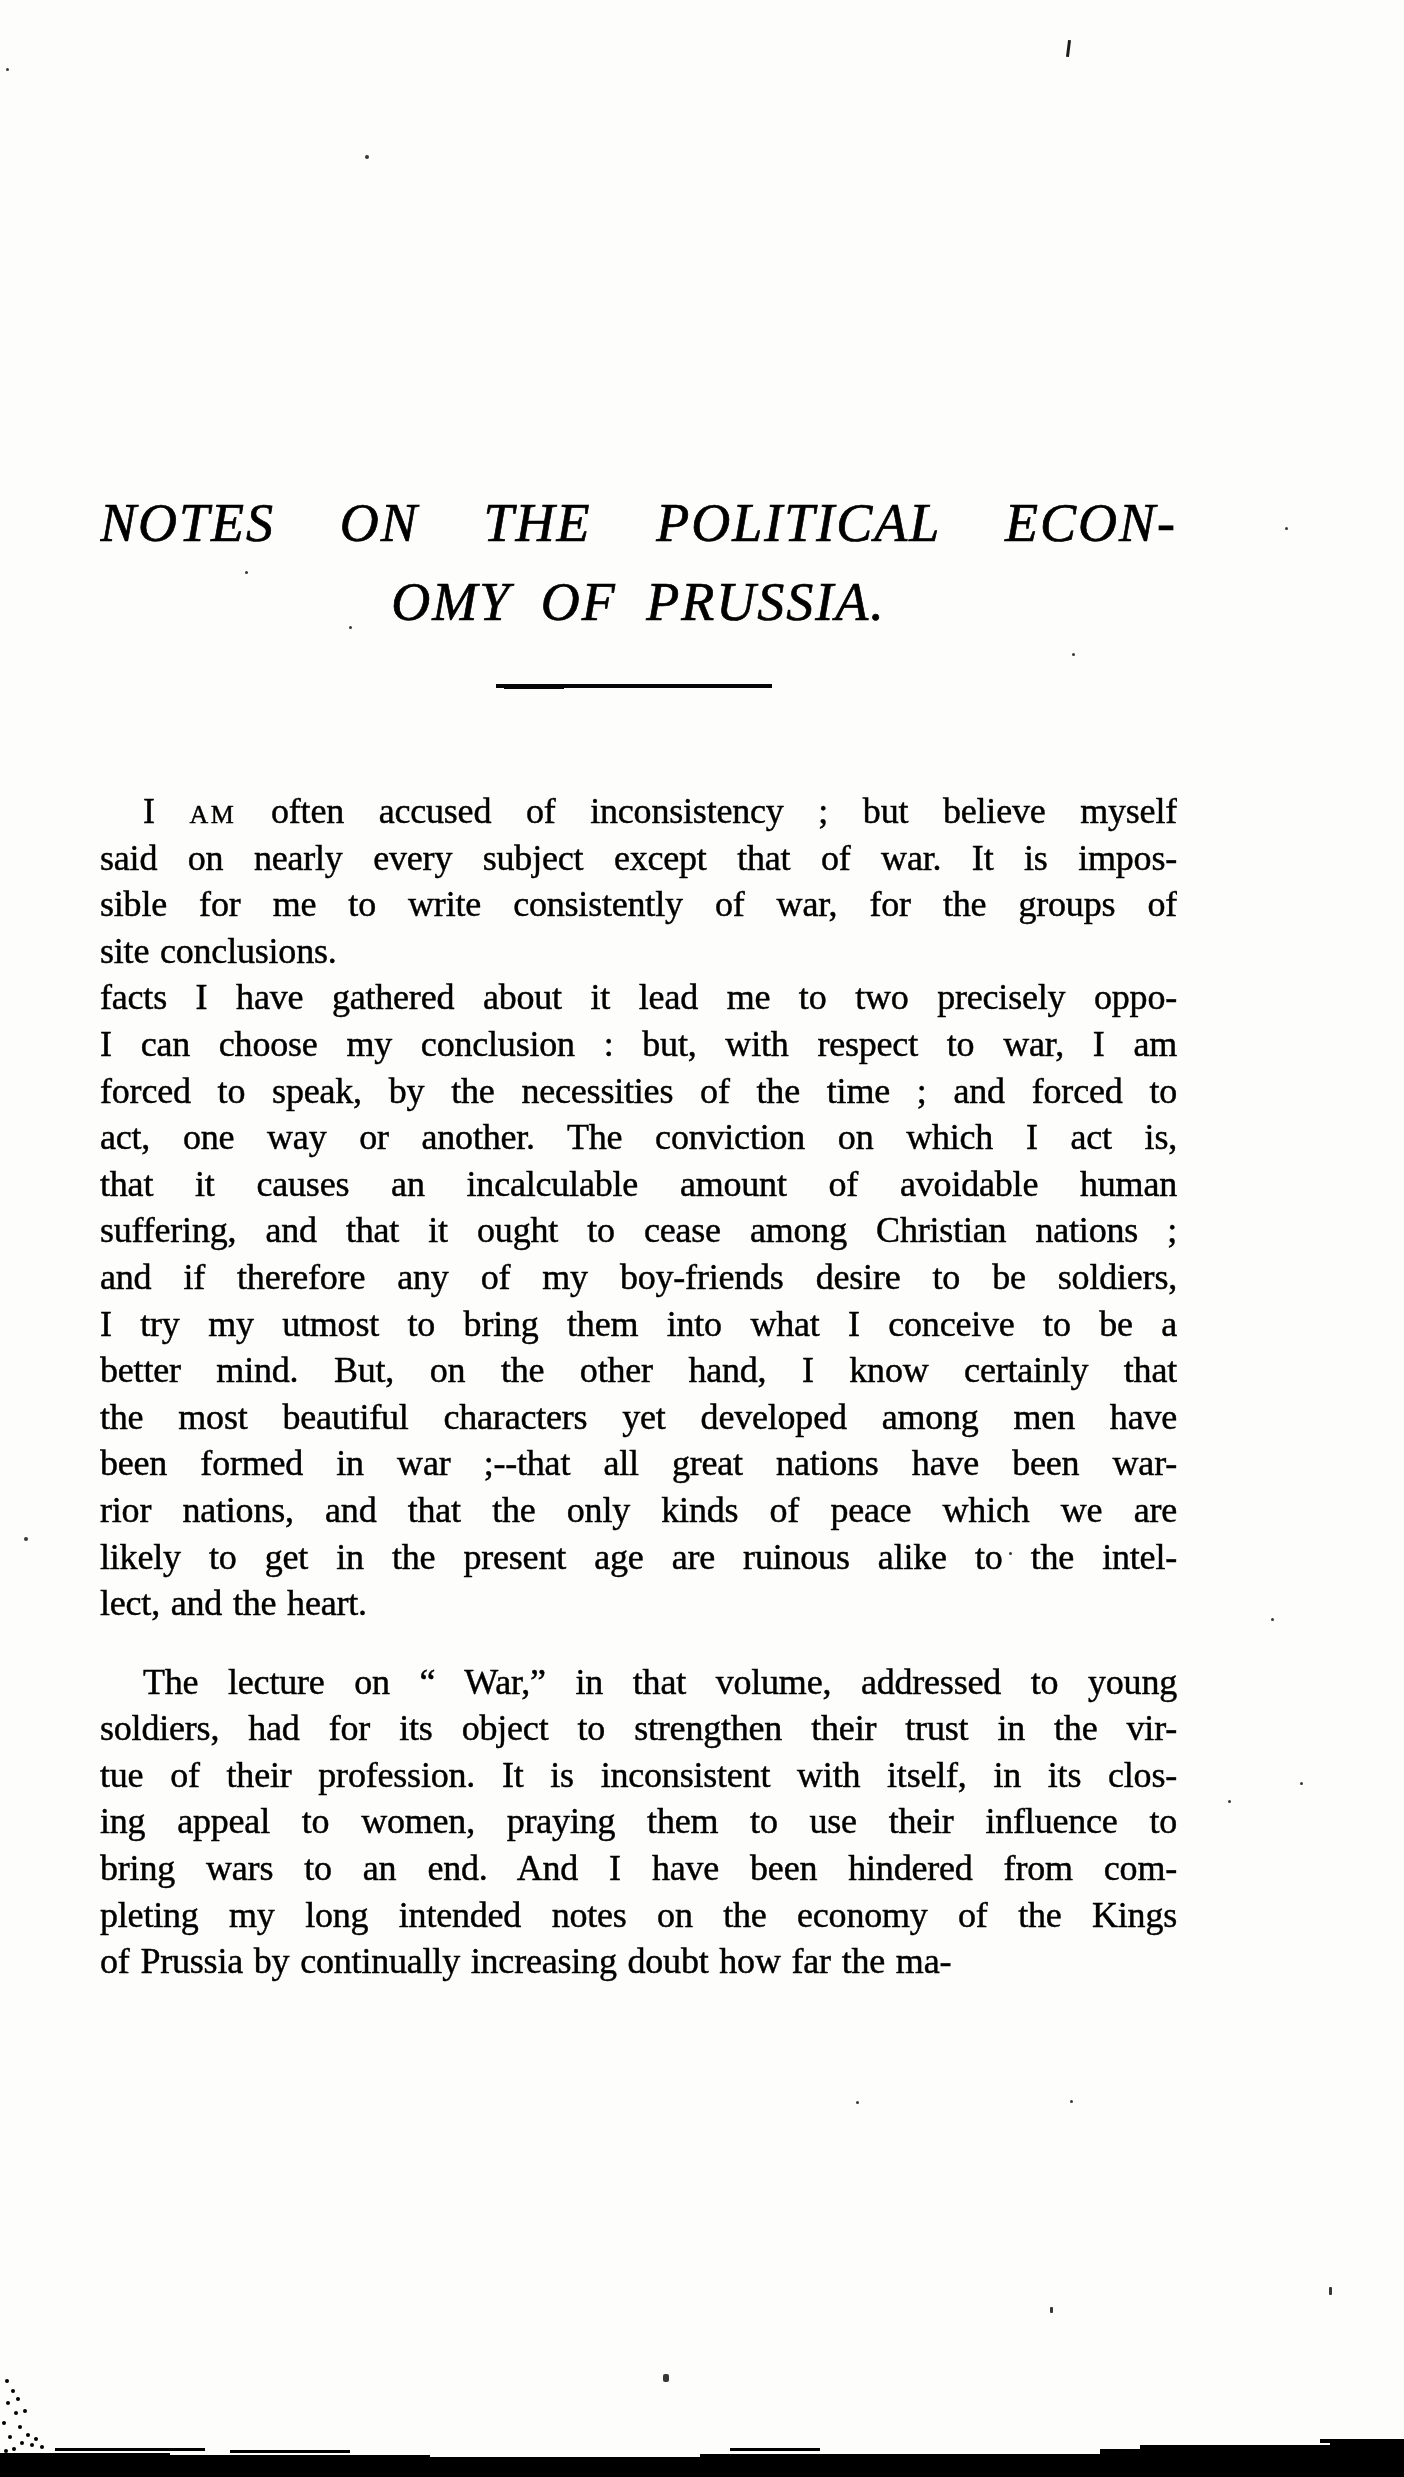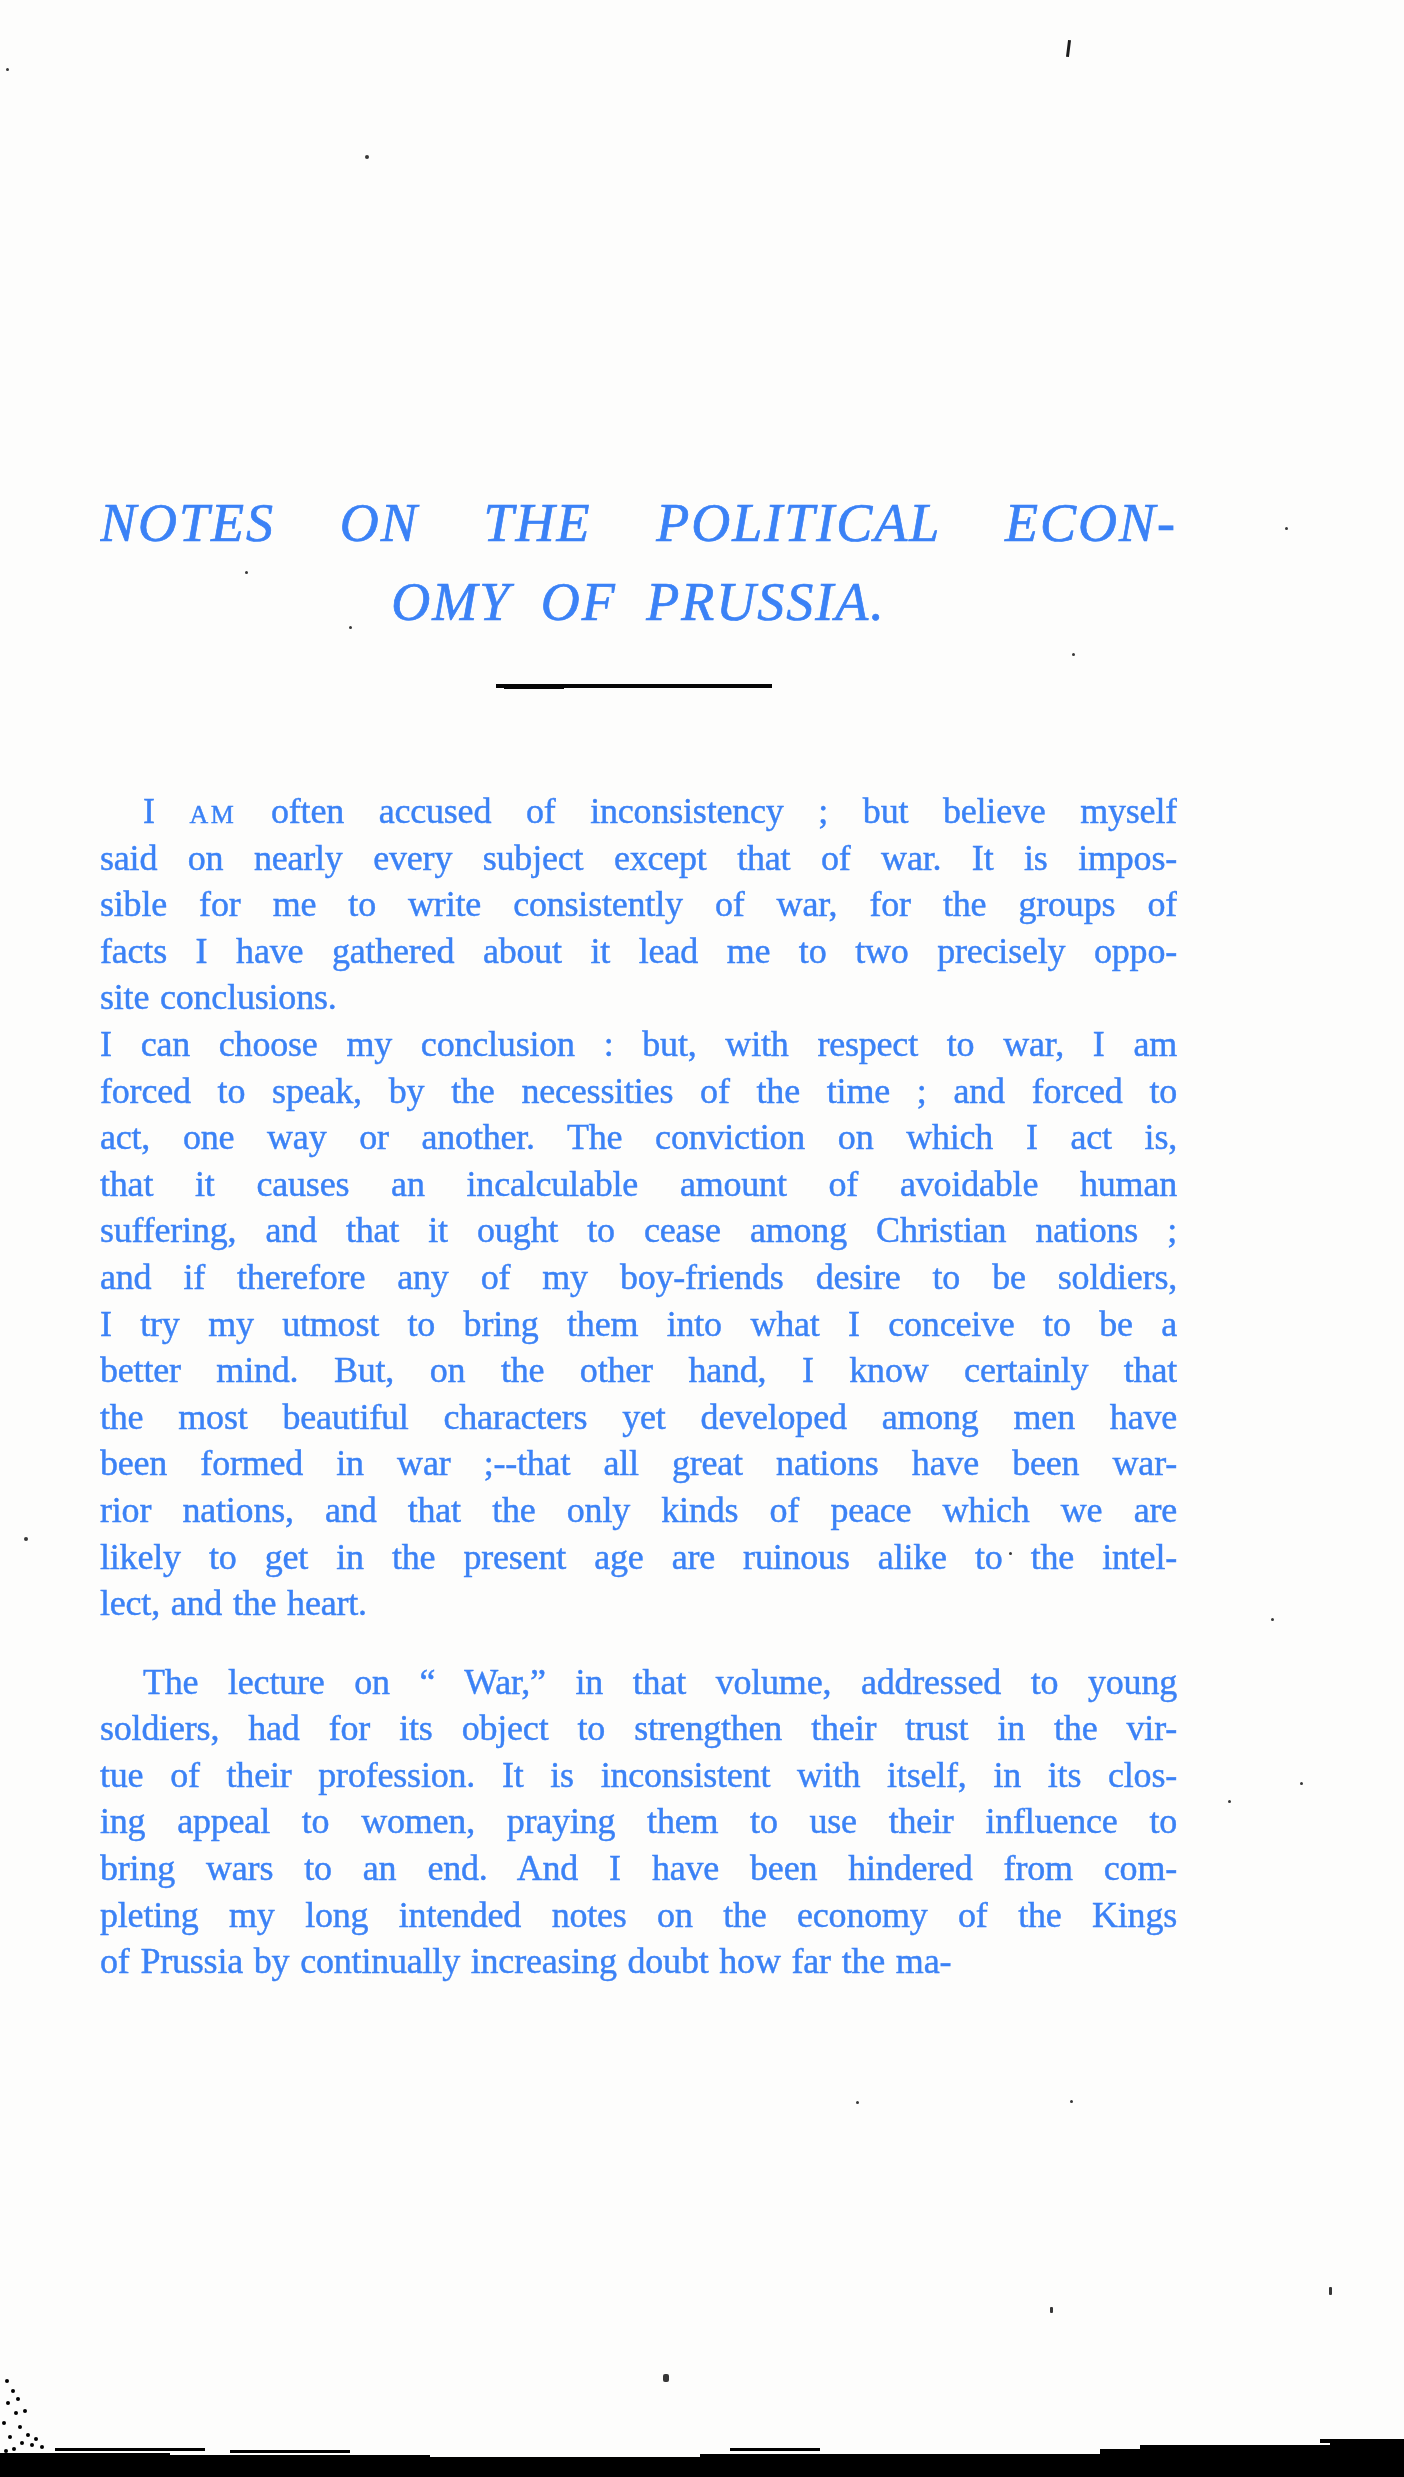--- a/index.html
+++ b/index.html
@@ -2,21 +2,21 @@
 <html><head>
 <meta charset="utf-8">
 <style>
   html,body { margin:0; padding:0; background:#e8e8e6; }
   .page {
     position:relative;
     width:1404px; height:2477px;
     background:#fdfdfc;
     overflow:hidden;
     font-family:"Liberation Serif", serif;
-    color:#3b82f6;
+    color:#000000;
   }
 
   
   .title-block {
     position:absolute; left:100px; top:494px; width:1077px;
   }
   .title-line1 {
     font-style:italic; font-size:54px; line-height:58px;
     letter-spacing:2px;
     text-align:justify; text-align-last:justify;
@@ -87,22 +87,22 @@
     <div class="title-line1">NOTES ON THE POLITICAL ECON-</div>
     <div class="title-line2">OMY OF PRUSSIA.</div>
   </div>
 
   <div class="title-rule"></div>
 
   <div class="body-text">
       <div class="line first"><span>I </span><span class="sc">AM</span><span> often accused of inconsistency ; but believe myself</span></div>
       <div class="line">said on nearly every subject except that of war. It is impos-</div>
       <div class="line">sible for me to write consistently of war, for the groups of</div>
+      <div class="line last">site conclusions.</div>
       <div class="line">facts I have gathered about it lead me to two precisely oppo-</div>
-      <div class="line last">site conclusions.</div>
       <div class="line">I can choose my conclusion : but, with respect to war, I am</div>
       <div class="line">forced to speak, by the necessities of the time ; and forced to</div>
       <div class="line">act, one way or another. The conviction on which I act is,</div>
       <div class="line">that it causes an incalculable amount of avoidable human</div>
       <div class="line">suffering, and that it ought to cease among Christian nations ;</div>
       <div class="line">and if therefore any of my boy-friends desire to be soldiers,</div>
       <div class="line">I try my utmost to bring them into what I conceive to be a</div>
       <div class="line">better mind. But, on the other hand, I know certainly that</div>
       <div class="line">the most beautiful characters yet developed among men have</div>
       <div class="line">been formed in war ;--that all great nations have been war-</div>

